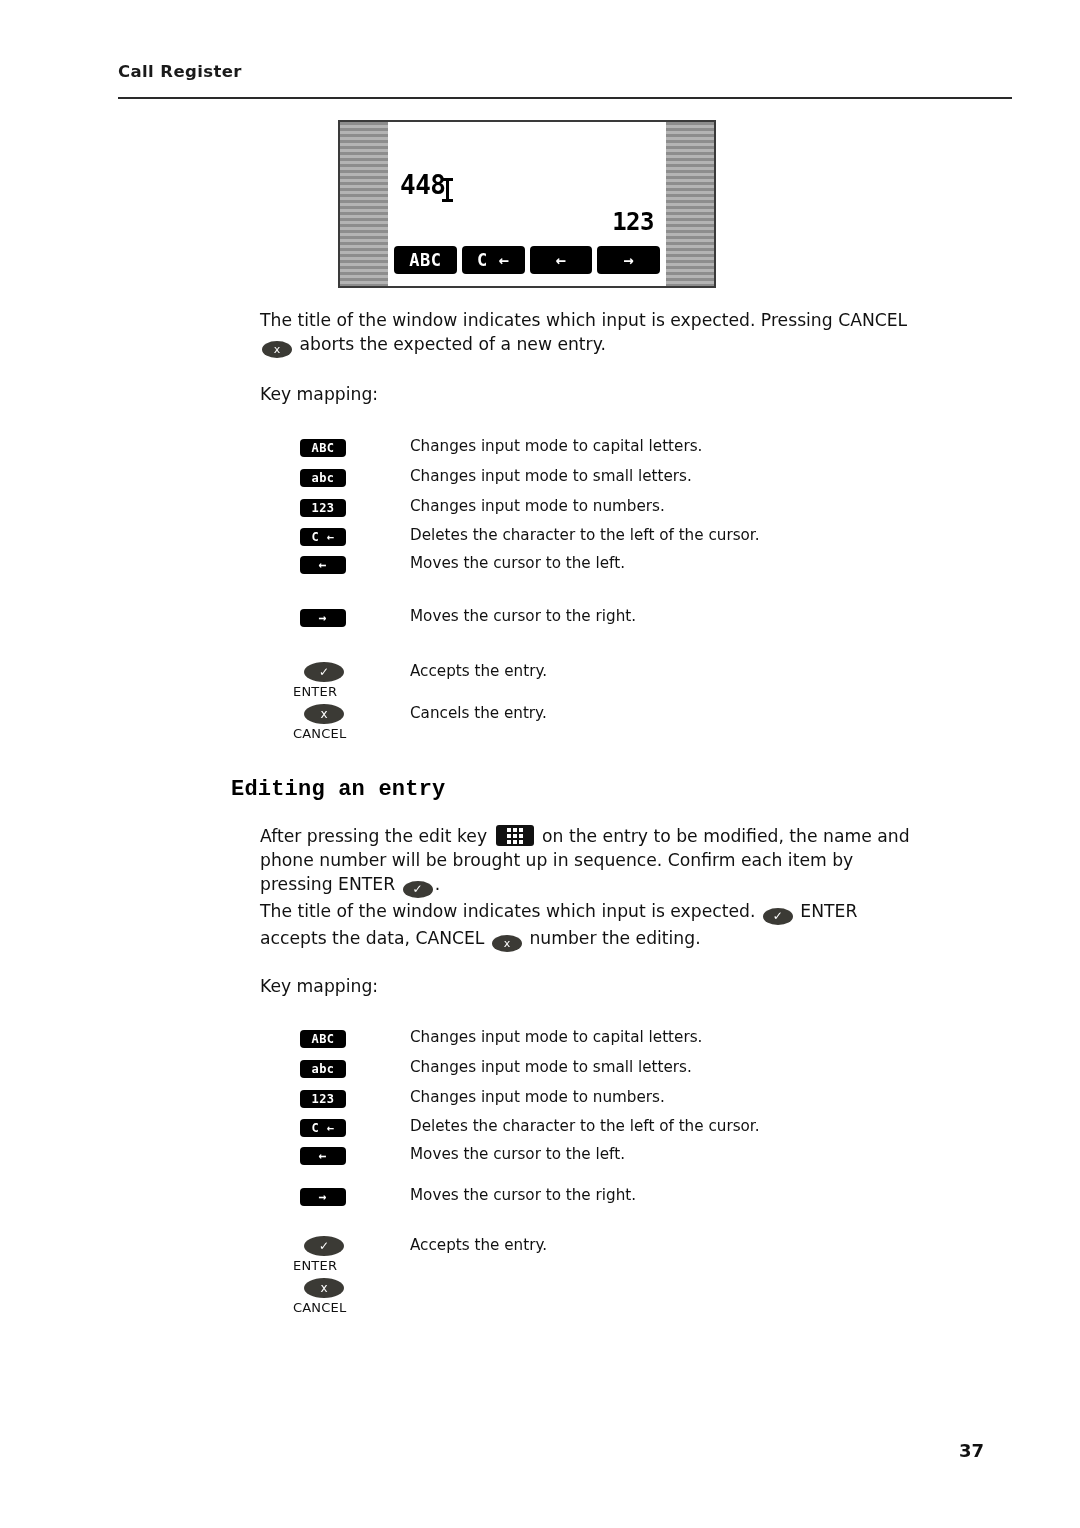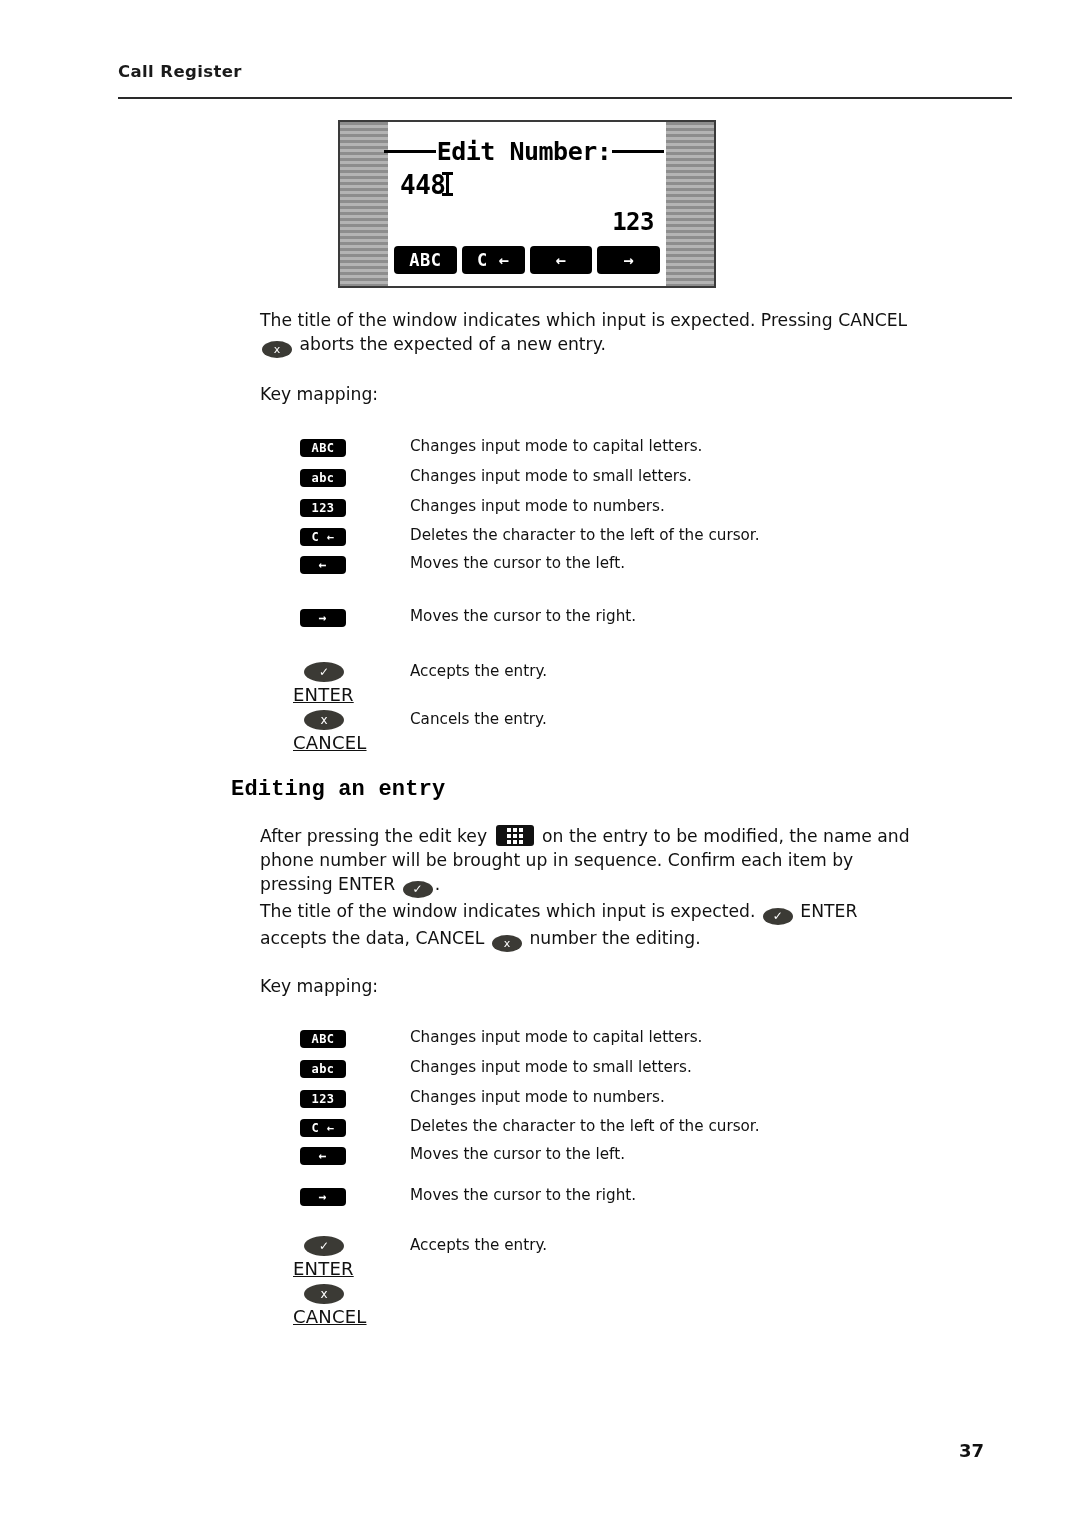--- a/index.html
+++ b/index.html
@@ -89,21 +89,21 @@
   .lcd-title .dash-r { width: 52px; margin-left: 1px; }
   .lcd-value {
     position: absolute;
     top: 48px;
     left: 12px;
     font-size: 26px;
     font-weight: bold;
     letter-spacing: -0.5px;
     color: #000;
     display: flex;
-    align-items: flex-start;
+    align-items: flex-end;
   }
   .lcd-cursor {
     display: inline-block;
     width: 3px;
     height: 24px;
     background: #000;
     position: relative;
     margin-left: 1px;
     top: 2px;
   }
@@ -264,26 +264,25 @@
     letter-spacing: 0.5px;
   }
   .chip.arrow-chip { font-size: 13px; }
 
   .hw-key-wrap {
     display: flex;
     flex-direction: column;
     align-items: flex-start;
   }
   .hw-key-wrap .hw-label {
-    font-size: 18px;
+    font-size: 13px;
     color: #111;
     margin-top: 2px;
     margin-left: -7px;
     letter-spacing: 0.2px;
-    text-decoration: underline;
   }
   .hw-oval {
     display: inline-block;
     width: 40px;
     height: 20px;
     border-radius: 50%;
     background: #3b3a35;
     color: #fff;
     text-align: center;
     line-height: 20px;
@@ -305,25 +304,20 @@
 <body>
 
 <div class="page-header">
   <div class="title">Call Register</div>
   <div class="rule"></div>
 </div>
 
 <div class="lcd-figure">
   <div class="bezel"></div>
   <div class="lcd-screen">
-    <div class="lcd-title">
-      <span class="dash-l"></span>
-      <span>Edit Number:</span>
-      <span class="dash-r"></span>
-    </div>
     <div class="lcd-value">
       <span>448</span>
       <span class="lcd-cursor"></span>
     </div>
     <div class="lcd-mode">123</div>
     <div class="lcd-softkeys">
       <div class="softkey">ABC</div>
       <div class="softkey">C ←</div>
       <div class="softkey">←</div>
       <div class="softkey">→</div>

